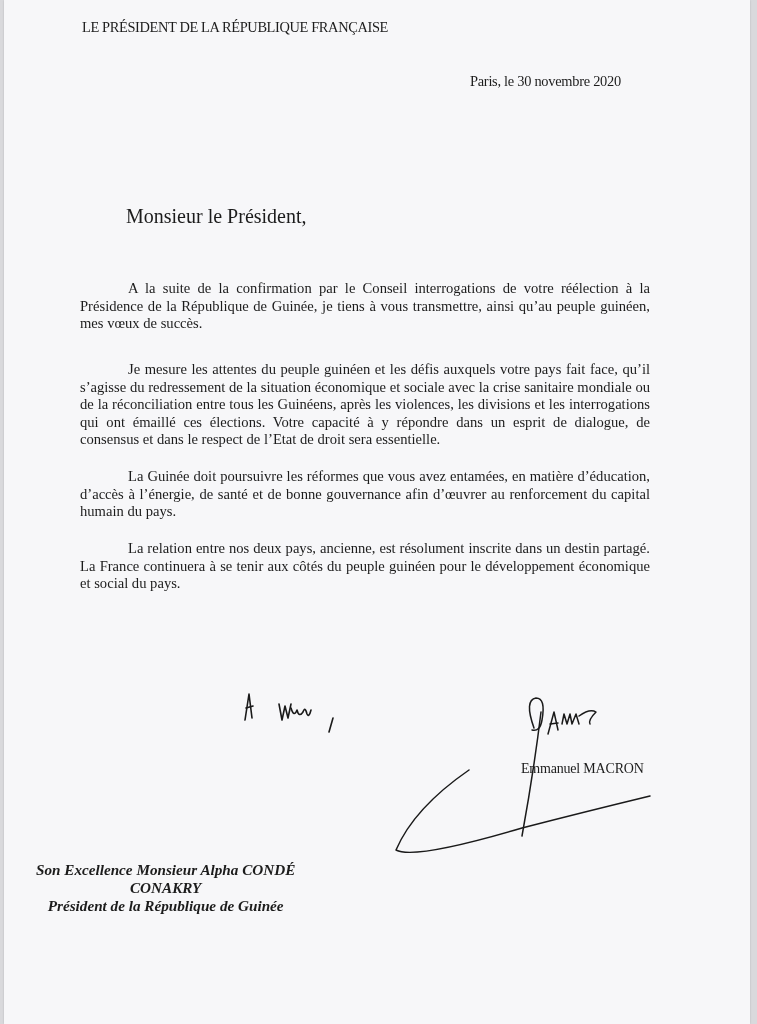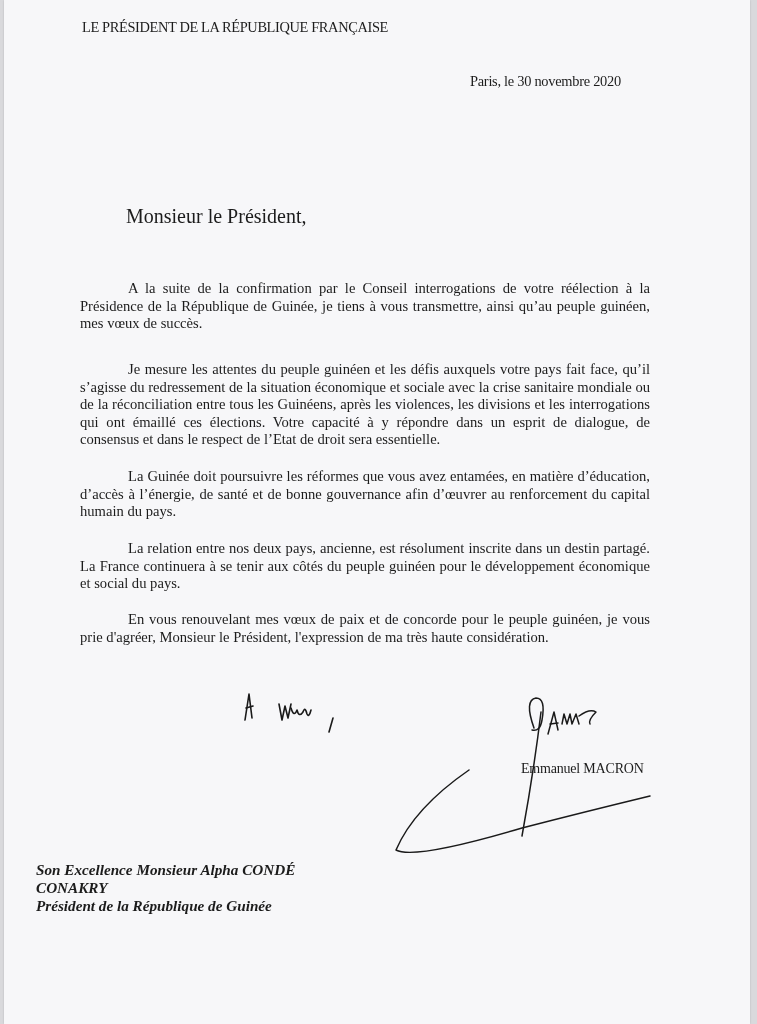--- a/index.html
+++ b/index.html
@@ -86,20 +86,21 @@
       letter-spacing: -0.2px;
     }
     .recipient {
       position: absolute;
       left: 32px;
       top: 861px;
       font-size: 15.2px;
       font-style: italic;
       font-weight: bold;
       line-height: 18px;
+      text-align: center;
     }
     .recipient div { white-space: nowrap; }
   </style>
 </head>
 <body>
 
 <div class="page">
 
   <div class="header serif">LE PRÉSIDENT DE LA RÉPUBLIQUE FRANÇAISE</div>
 
@@ -111,23 +112,20 @@
     <p>A la suite de la confirmation par le Conseil interrogations de votre réélection à la Présidence de la République de Guinée, je tiens à vous transmettre, ainsi qu’au peuple guinéen, mes vœux de succès.</p>
   </div>
   <div class="body-text serif p2">
     <p>Je mesure les attentes du peuple guinéen et les défis auxquels votre pays fait face, qu’il s’agisse du redressement de la situation économique et sociale avec la crise sanitaire mondiale ou de la réconciliation entre tous les Guinéens, après les violences, les divisions et les interrogations qui ont émaillé ces élections. Votre capacité à y répondre dans un esprit de dialogue, de consensus et dans le respect de l’Etat de droit sera essentielle.</p>
   </div>
   <div class="body-text serif p3">
     <p>La Guinée doit poursuivre les réformes que vous avez entamées, en matière d’éducation, d’accès à l’énergie, de santé et de bonne gouvernance afin d’œuvrer au renforcement du capital humain du pays.</p>
   </div>
   <div class="body-text serif p4">
     <p>La relation entre nos deux pays, ancienne, est résolument inscrite dans un destin partagé. La France continuera à se tenir aux côtés du peuple guinéen pour le développement économique et social du pays.</p>
-  </div>
-  <div class="body-text serif p5">
-    <p>En vous renouvelant mes vœux de paix et de concorde pour le peuple guinéen, je vous prie d'agréer, Monsieur le Président, l'expression de ma très haute considération.</p>
   </div>
 
   <div class="closing-hand">
     <svg width="100" height="50" viewBox="0 0 100 50">
       <g fill="none" stroke="#1a1a1a" stroke-width="1.6" stroke-linecap="round" stroke-linejoin="round">
 
         <path d="M6 32 L10 6 L13 30"></path>
         <path d="M7 20 L14 18"></path>
 
         <path d="M40 16 L43 32 L46 18 L49 30 L52 16"></path>

